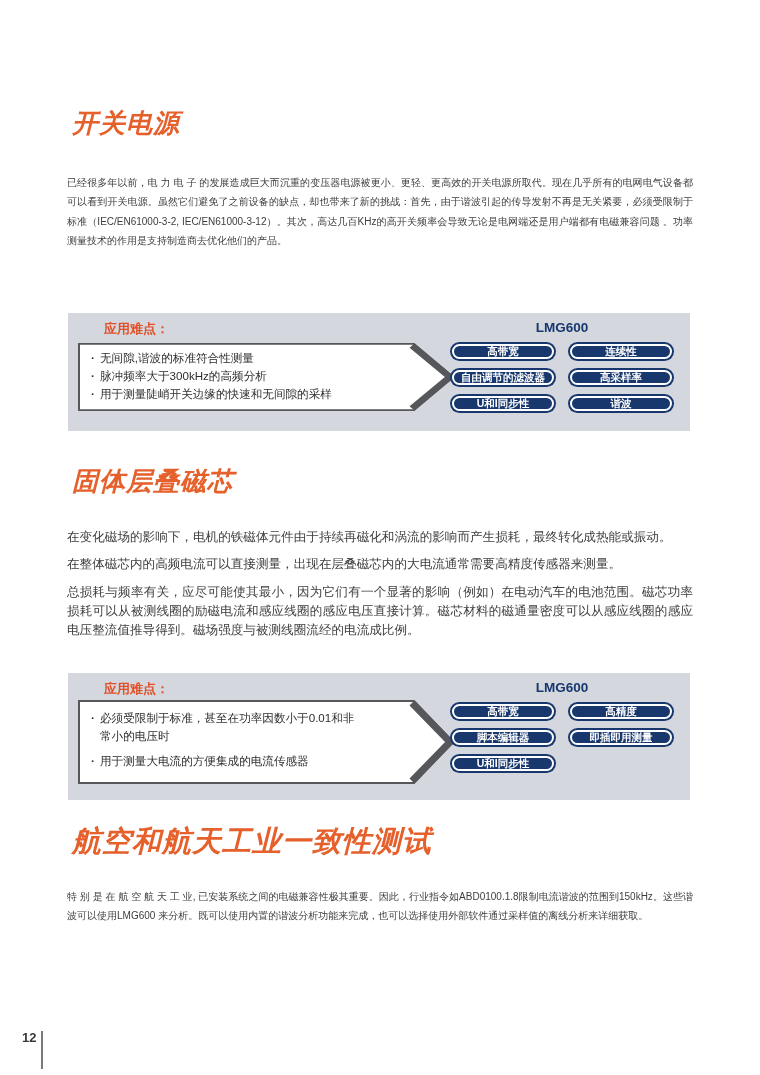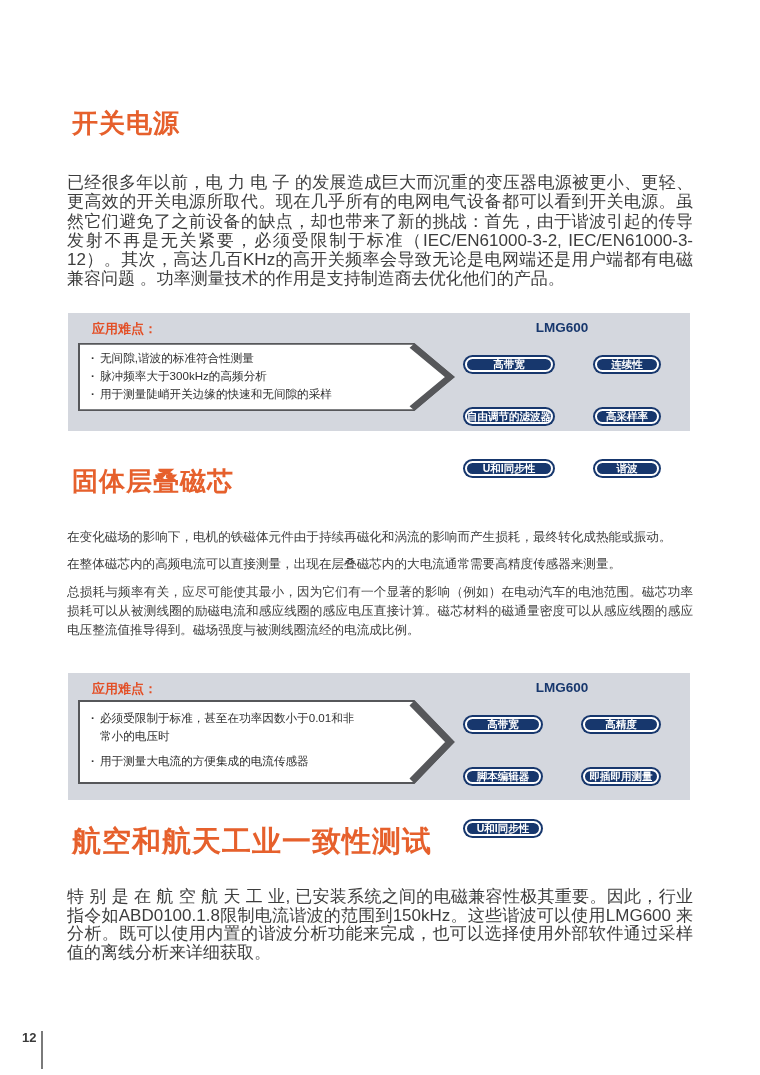--- a/index.html
+++ b/index.html
@@ -13,31 +13,32 @@
   }
 
   
   .sec-title {
     position:absolute;
     left:72px;
     color:#e6602c;
     font-weight:bold;
     letter-spacing:1px;
     white-space:nowrap;
+    font-style:italic;
   }
   .t1 { top:106px; font-size:26px; }
   .t2 { top:464px; font-size:26px; }
   .t3 { top:822px; font-size:29px; }
 
   
   .body-text {
     position:absolute;
     left:67px;
     width:626px;
-    font-size:17px;
+    font-size:10px;
     line-height:19.3px;
     text-align:justify;
     color:#3d3d3d;
   }
   .pgroup { position:absolute; left:67px; width:626px; }
   .pgroup p {
     font-size:12.6px;
     line-height:19.3px;
     text-align:justify;
     color:#3d3d3d;
@@ -46,21 +47,21 @@
 
   
   .app-box {
     position:absolute;
     left:68px;
     width:622px;
     background:#d4d7de;
   }
   .box-label {
     position:absolute;
-    left:24px; top:7px;
+    left:36px; top:7px;
     font-size:13px;
     font-weight:bold;
     color:#e34f26;
   }
   .box-product {
     position:absolute;
     left:380px; top:7px;
     width:228px;
     text-align:center;
     font-size:13.5px;
@@ -94,21 +95,21 @@
     position:absolute;
     left:380px; top:27px;
     width:228px;
     display:grid;
     grid-template-columns:1fr 1fr;
     column-gap:8px;
     row-gap:3px;
   }
   .feature {
     height:15px;
-    margin:17px;
+    margin:4px;
     background:#17376d;
     border:2px solid #ffffff;
     box-shadow:0 0 0 2px #17376d;
     border-radius:10px;
     color:#ffffff;
     font-size:10.5px;
     font-weight:bold;
     display:flex;
     align-items:center;
     justify-content:center;

